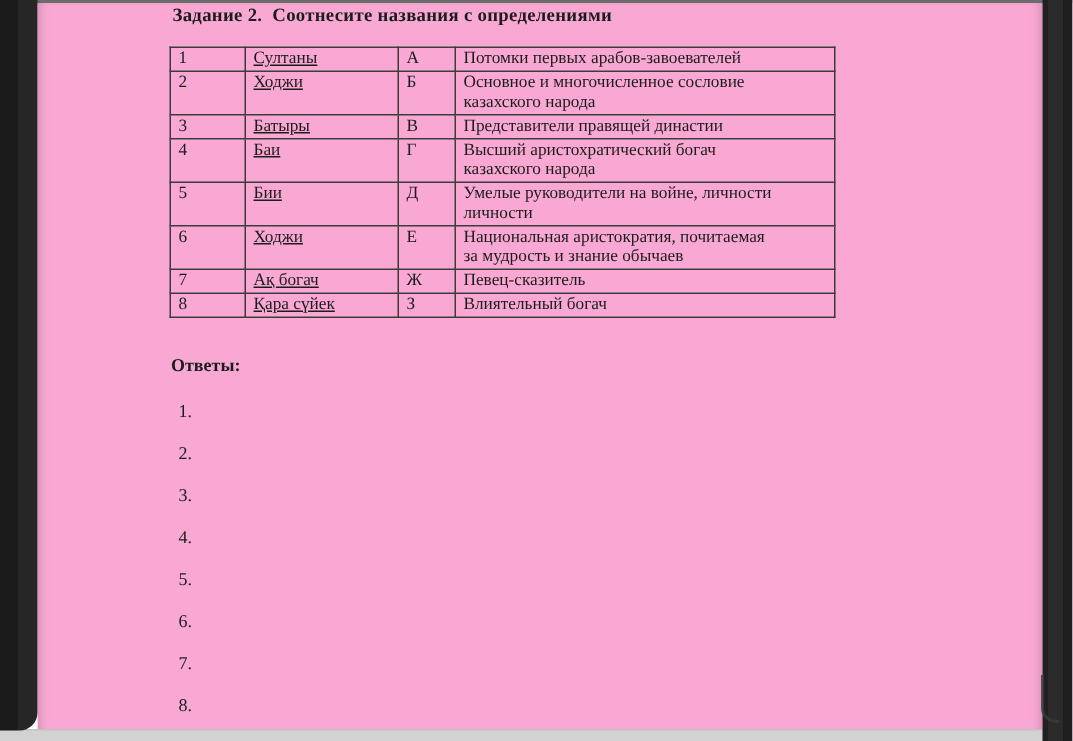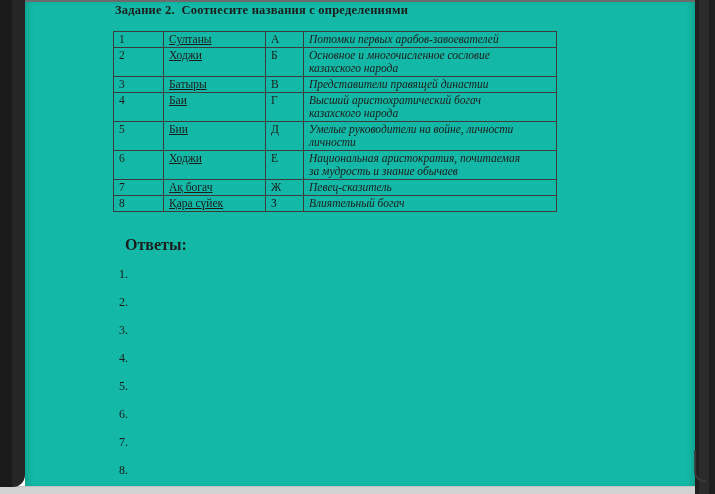--- a/index.html
+++ b/index.html
@@ -33,21 +33,21 @@
     border-bottom-left-radius: 10px; opacity: .8;
   }
   .bottom-strip {
     position: absolute; left: 0; bottom: 0; width: 697px; height: 7px;
     background: #d2d2d2; border-top: 1px solid #c2c2c2; z-index: 1;
   }
 
   
   .page {
     position: absolute; left: 25px; top: 2px; width: 670px; height: 485px;
-    background: #14b8a6;
+    background: #f9a8d4;
     box-shadow: inset 6px 0 8px -6px rgba(0,0,0,.25), inset -6px 0 8px -6px rgba(0,0,0,.25);
   }
 
   .title {
     position: absolute; left: 90px; top: 1px; margin: 0;
     font-size: 12.5px; font-weight: bold; white-space: pre;
     letter-spacing: .2px;
   }
 
   .match-table {
@@ -58,25 +58,25 @@
   }
   .match-table td {
     border: 1px solid #3c3c3c;
     padding: 1px 4px 1px 5px;
     vertical-align: top;
     overflow: hidden;
   }
   .c-num    { width: 40px; }
   .c-term   { width: 92px; text-decoration: underline; }
   .c-letter { width: 28px; }
-  .c-def    { width: 243px; white-space: pre-line; font-style: italic; }
+  .c-def    { width: 243px; white-space: pre-line; }
 
   .answers-label {
-    position: absolute; left: 100px; top: 234px;
-    font-size: 16px; font-weight: bold;
+    position: absolute; left: 89px; top: 234px;
+    font-size: 12px; font-weight: bold;
   }
   .answers-list {
     position: absolute; left: 94px; top: 258px;
     display: flex; flex-direction: column;
   }
   .answer-line {
     height: 28px; line-height: 28px; font-size: 12px;
   }
 </style>
 </head>

